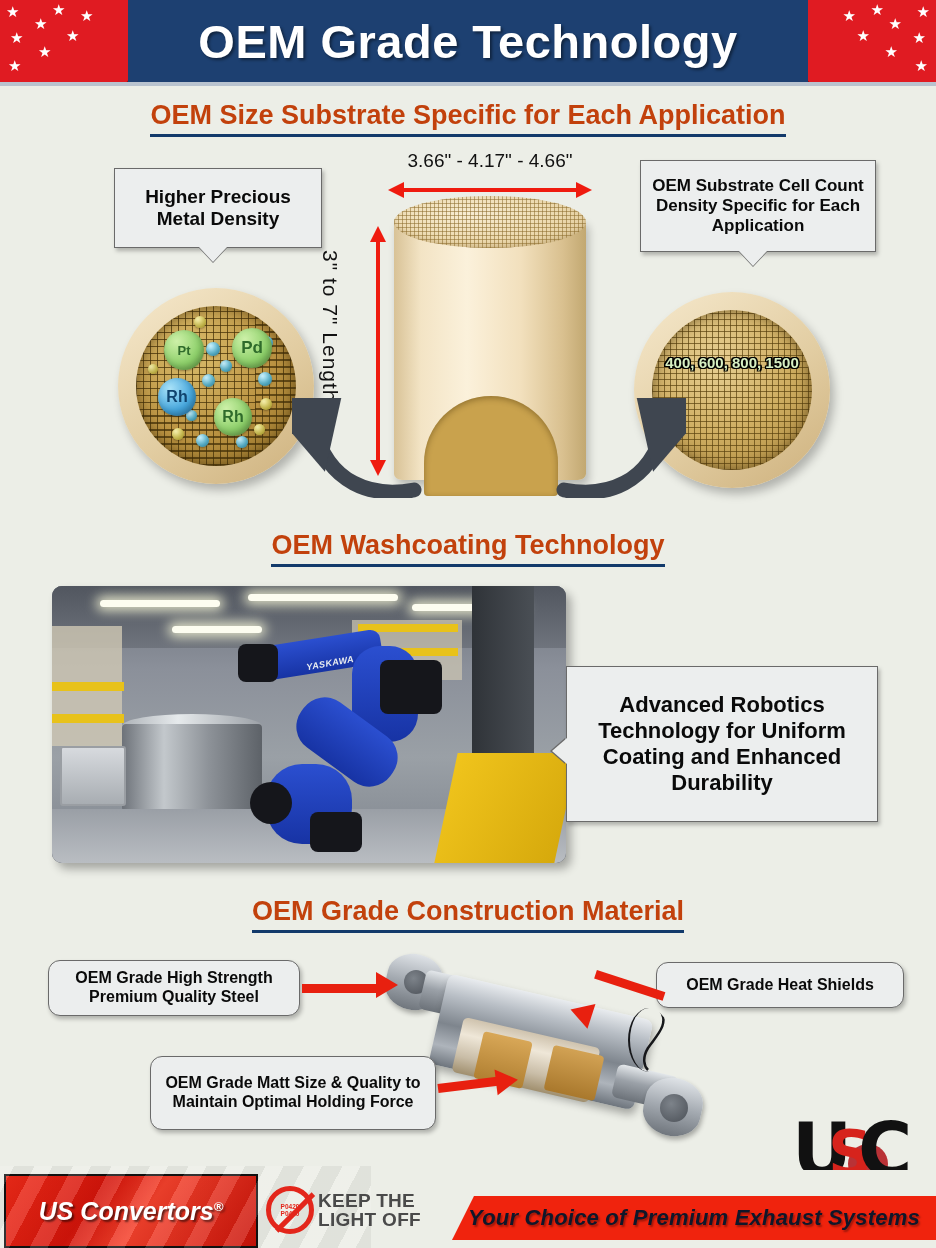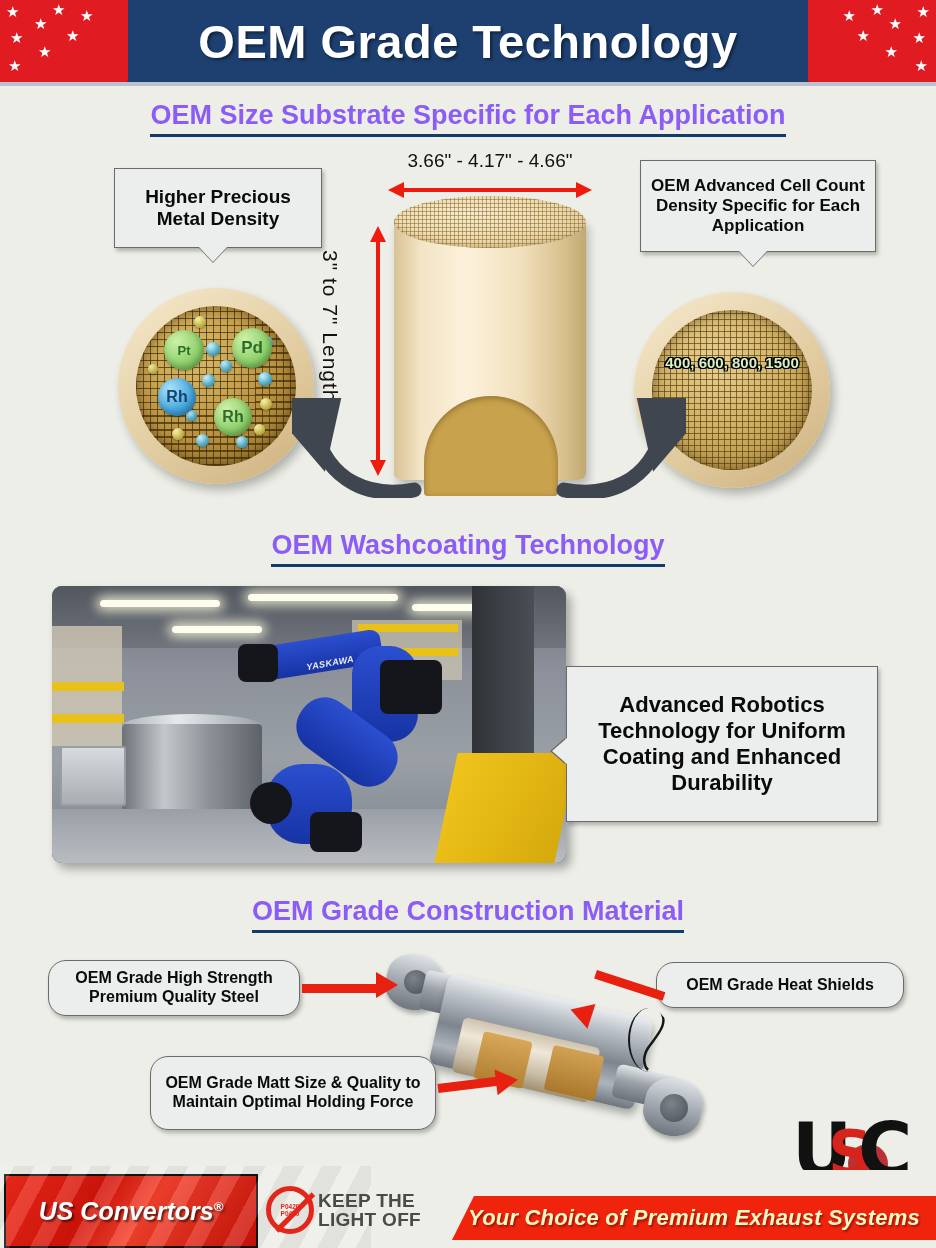--- a/index.html
+++ b/index.html
@@ -42,21 +42,21 @@
     position:absolute;color:#fff;font-size:15px;line-height:15px;
   }
   .header-underline{
     position:absolute;left:0;top:82px;width:936px;height:4px;
     background:#b9c3cf;z-index:5;
   }
 
   
   .sec-title{
     position:absolute;width:936px;text-align:center;
-    color:#8b5cf6;font-size:27px;font-weight:bold;
+    color:#c2410c;font-size:27px;font-weight:bold;
   }
   .sec-title span.txt{
     border-bottom:3px solid #123a6b;padding-bottom:3px;
     display:inline-block;
   }
 
   
   .callout{
     position:absolute;background:#eceeee;
     border:1.6px solid #6a6a6a;
@@ -71,21 +71,21 @@
     border-left:14px solid transparent;border-right:14px solid transparent;
     border-top:15px solid #eceeee;
     filter:drop-shadow(0 1.4px 0 #6a6a6a);
   }
   .tail-left{
     position:absolute;left:-15px;top:46%;width:0;height:0;
     border-top:13px solid transparent;border-bottom:13px solid transparent;
     border-right:15px solid #eceeee;
     filter:drop-shadow(-1.4px 0 0 #6a6a6a);
   }
-  .callout.round{border-radius:18px;}
+  .callout.round{border-radius:12px;}
 
   
   .cyl-wrap{position:absolute;left:394px;top:196px;width:192px;height:300px;}
   .cyl-body{
     position:absolute;left:0;top:22px;width:192px;height:262px;
     border-radius:8px/6px;
     background:linear-gradient(90deg,#d8c296 0%,#f3e4c5 14%,#fbf1db 38%,#f2e0bd 66%,#d9c08f 88%,#c2a871 100%);
     box-shadow:3px 6px 9px rgba(0,0,0,.22);
   }
   .cyl-top{
@@ -313,21 +313,21 @@
   }
 
   .tagline{
     position:absolute;left:452px;top:1196px;width:484px;height:44px;
     background:#f0230d;
     clip-path:polygon(22px 0,100% 0,100% 100%,0 100%,0 100%);
     display:flex;align-items:center;justify-content:center;
     box-shadow:0 2px 4px rgba(0,0,0,.25);
   }
   .tagline .t{
-    color:#fef9c3;font-size:22px;font-weight:bold;font-style:italic;
+    color:#0f172a;font-size:22px;font-weight:bold;font-style:italic;
     text-shadow:1.5px 1.5px 2px rgba(0,0,0,.35);letter-spacing:.2px;
   }
   .usc-logo{
     position:absolute;left:792px;top:1122px;width:132px;height:70px;
   }
   .usc-logo .l-u,.usc-logo .l-c{
     position:absolute;font-size:74px;font-weight:bold;color:#111;line-height:64px;
     font-family:"DejaVu Sans", sans-serif;
   }
   .usc-logo .l-u{left:0;top:-4px;}
@@ -391,21 +391,21 @@
       <div class="ah b"></div>
   </div>
   <div class="dim-v-label">3" to 7" Length</div>
 
   <div class="callout" style="left:114px;top:168px;width:208px;height:80px;font-size:19px;">
     <div class="ctext">Higher Precious Metal Density</div>
     <div class="tail-down" style="left:84px;"></div>
   </div>
 
   <div class="callout" style="left:640px;top:160px;width:236px;height:92px;font-size:17px;">
-    <div class="ctext">OEM Advanced Cell Count Density Specific for Each Application</div>
+    <div class="ctext">OEM Substrate Cell Count Density Specific for Each Application</div>
     <div class="tail-down" style="left:98px;"></div>
   </div>
 
   <div class="cyl-wrap">
     <div class="cyl-bottom-rim"></div>
     <div class="cyl-body"></div>
     <div class="cyl-cut"></div>
     <div class="cyl-top">
         <div class="mesh-fine"></div>
       </div>

